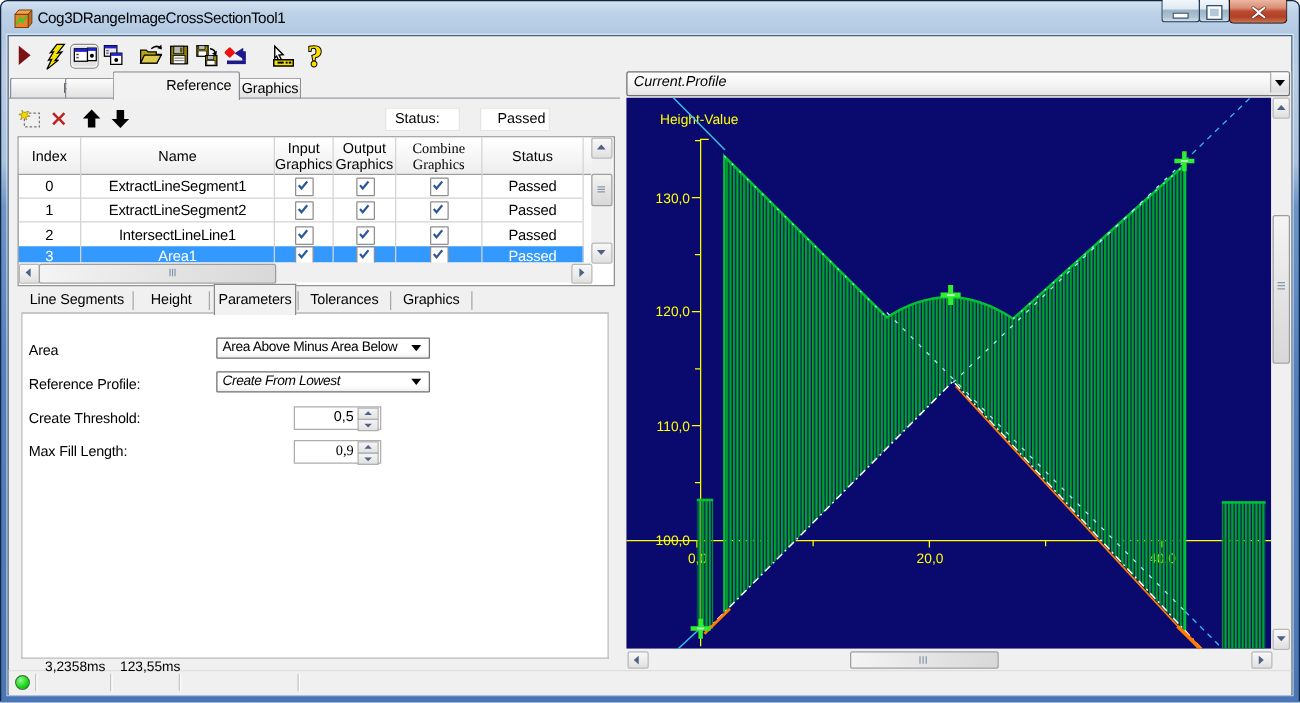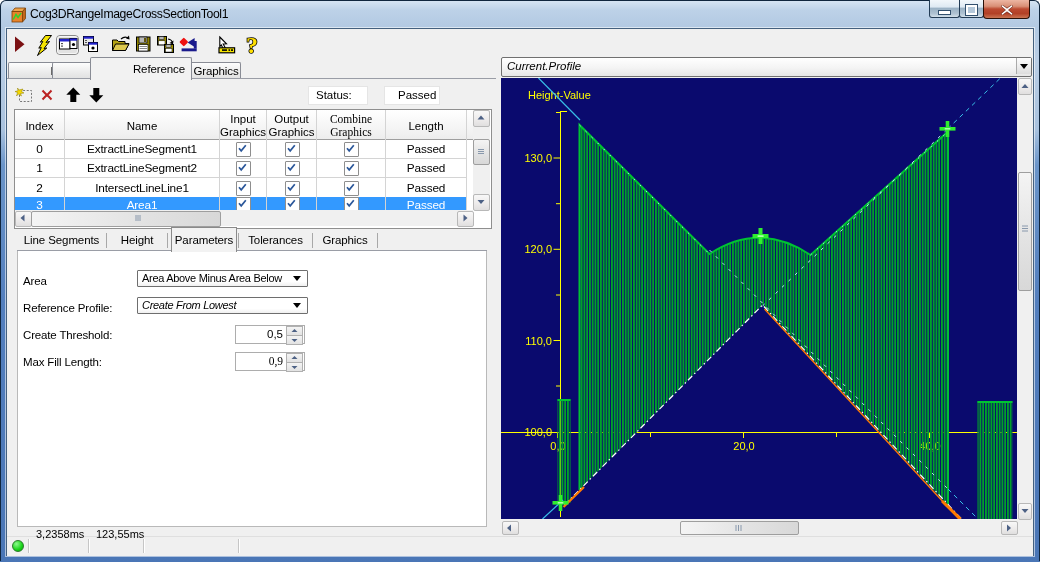--- a/index.html
+++ b/index.html
@@ -27,21 +27,21 @@
 .sb{position:absolute;background:#f0f0f0;}
 .sbtn{position:absolute;background:linear-gradient(180deg,#f8f8f8,#eceaea 60%,#e0dfdf);border:1px solid #b8b8b8;border-radius:2px;}
 .sth{position:absolute;background:linear-gradient(180deg,#f4f4f4,#e2e2e2 60%,#d8d8d8);border:1px solid #9e9e9e;border-radius:2px;}
 .sthv{position:absolute;background:linear-gradient(90deg,#f4f4f4,#e2e2e2 60%,#d8d8d8);border:1px solid #9e9e9e;border-radius:2px;}
 .tab2{position:absolute;top:230px;height:20px;font-size:11.5px;letter-spacing:-0.1px;color:#000;text-align:center;line-height:20px;}
 .t2sep{position:absolute;top:233px;height:15px;width:1px;background:#a8a8a8;}
 #tab2sel{top:227px;height:24px;background:#f2f2f2;border:1px solid #8a8a8a;border-bottom:none;line-height:24px;z-index:4;}
 #tabline2{left:17px;top:250px;width:470px;height:1px;background:#9a9da6;}
 #ppanel{left:17px;top:251px;width:468px;height:275px;background:#fff;border:1px solid #b9b9b9;border-top:none;}
 .plabel{position:absolute;font-size:11.5px;letter-spacing:-0.15px;color:#000;}
-.combo{position:absolute;height:15px;background:linear-gradient(180deg,#ffffff 70%,#f0f0f0);border:1px solid #6e6e6e;border-radius:1px;font-size:11px;letter-spacing:-0.3px;color:#000;}
+.combo{position:absolute;height:15px;background:linear-gradient(180deg,#ffffff 70%,#f0f0f0);border:1px solid #6e6e6e;border-radius:1px;font-size:11px;letter-spacing:-0.3px;color:#000;margin-left:36px;}
 .cartri{position:absolute;width:0;height:0;border-left:4px solid transparent;border-right:4px solid transparent;border-top:5px solid #000;}
 .spin{position:absolute;width:68px;height:17px;background:#fff;border:1px solid #adadad;font-size:11.5px;color:#000;}
 .spbtn{position:absolute;width:15px;height:8px;background:linear-gradient(180deg,#f4f4f4,#e2e2e2);border:1px solid #b0b0b0;line-height:0;}
 #rpanel{left:500px;top:57px;width:533px;height:480px;background:#f0f0f0;}
 #rcombo{left:501px;top:57px;width:529px;height:18px;background:linear-gradient(180deg,#ffffff,#f4f4f4 55%,#e6e6e6);border:1px solid #707070;border-radius:2px;font-size:11.5px;color:#000;}
 #statusbar{left:7px;top:536px;width:1026px;height:19px;background:#f0f0f0;border-top:1px solid #dfdfdf;}
 .ssep{position:absolute;top:539px;width:1px;height:14px;background:#c6c6c6;box-shadow:1px 0 0 #fff;}
 .stext{position:absolute;top:528px;font-size:11px;color:#000;}
 </style></head><body>
 <div id="win"></div>
@@ -150,21 +150,21 @@
 <div class="gl" style="left:219px;top:110px;width:1px;height:100px;"></div>
 <div class="gl" style="left:266px;top:110px;width:1px;height:100px;"></div>
 <div class="gl" style="left:316px;top:110px;width:1px;height:100px;"></div>
 <div class="gl" style="left:385px;top:110px;width:1px;height:100px;"></div>
 <div class="gl" style="left:466px;top:110px;width:1px;height:100px;"></div>
 <div class="hcell" style="left:15px;top:118px;width:49px;">Index</div>
 <div class="hcell" style="left:65px;top:118px;width:154px;">Name</div>
 <div class="hcell" style="left:220px;top:111px;width:46px;">Input<br>Graphics</div>
 <div class="hcell" style="left:267px;top:111px;width:49px;">Output<br>Graphics</div>
 <div class="hcell" style="left:317px;top:111px;width:68px;font-family:Liberation Serif, serif;">Combine<br>Graphics</div>
-<div class="hcell" style="left:386px;top:118px;width:80px;">Length</div>
+<div class="hcell" style="left:386px;top:118px;width:80px;">Status</div>
 <div class="ccell" style="left:15px;top:142px;width:49px;">0</div>
 <div class="ccell" style="left:15px;top:161px;width:49px;">1</div>
 <div class="ccell" style="left:15px;top:181px;width:49px;">2</div>
 <div class="ccell" style="left:15px;top:198px;width:49px;color:#fff;">3</div>
 <div class="ccell" style="left:65px;top:142px;width:154px;">ExtractLineSegment1</div>
 <div class="ccell" style="left:65px;top:161px;width:154px;">ExtractLineSegment2</div>
 <div class="ccell" style="left:65px;top:181px;width:154px;">IntersectLineLine1</div>
 <div class="ccell" style="left:65px;top:198px;width:154px;color:#fff;">Area1</div>
 <div class="ccell" style="left:386px;top:142px;width:80px;">Passed</div>
 <div class="ccell" style="left:386px;top:161px;width:80px;">Passed</div>

